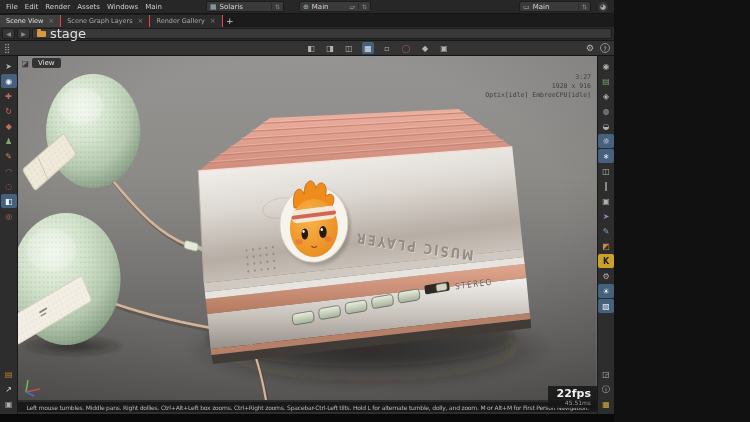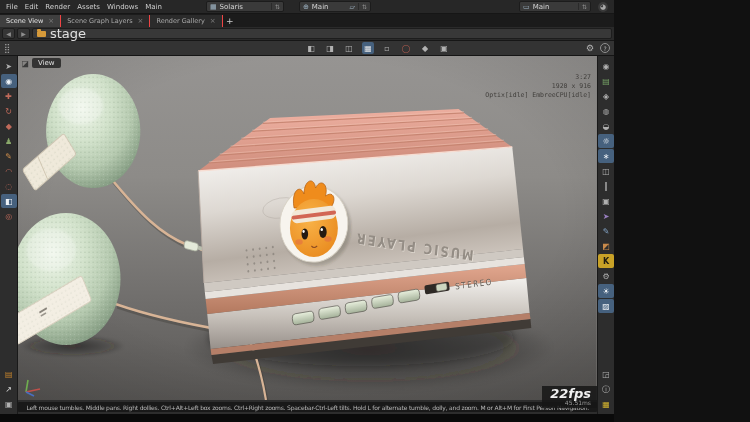--- a/index.html
+++ b/index.html
@@ -92,21 +92,21 @@
   .pills { position:absolute; top:2px; right:2px; display:flex; gap:3px; }
   .pill { background:rgba(26,26,26,0.9); color:#c8c8c8; font-size:6.5px; padding:1.5px 7px;
     border-radius:7px; display:flex; gap:4px; align-items:center; }
   .pill .arr { font-size:5px; color:#9a9a9a; }
 
   .stats { position:absolute; top:17px; right:6px; text-align:right;
     font-family:"DejaVu Sans Mono", monospace; font-size:6.5px; line-height:9px; color:#403e3b; }
 
   .fps-badge { position:absolute; right:0px; bottom:6px; background:rgba(22,22,22,0.85);
     padding:2px 6px 2px 8px; text-align:right; z-index:5; }
-  .fps-badge .fps { color:#f0f0f0; font-size:13px; font-weight:bold; line-height:11px;font-style:italic; }
+  .fps-badge .fps { color:#f0f0f0; font-size:11px; font-weight:bold; line-height:11px; }
   .fps-badge .ms { color:#9a9a9a; font-size:6px; line-height:7px; }
 
   .axis-gizmo { position:absolute; left:3px; bottom:3px; }
 
   .help-strip { height:14px; background:#2d2d2d; display:flex; align-items:center; justify-content:center; }
   .help-bar { background:#191919; color:#b8b8b8; font-size:6px; letter-spacing:-0.2px;
     padding:1.5px 8px; border-radius:1px; white-space:nowrap; }
 
   .bottom-bar { height:8px; background:#0a0a0a; flex:0 0 8px; }
 </style>

